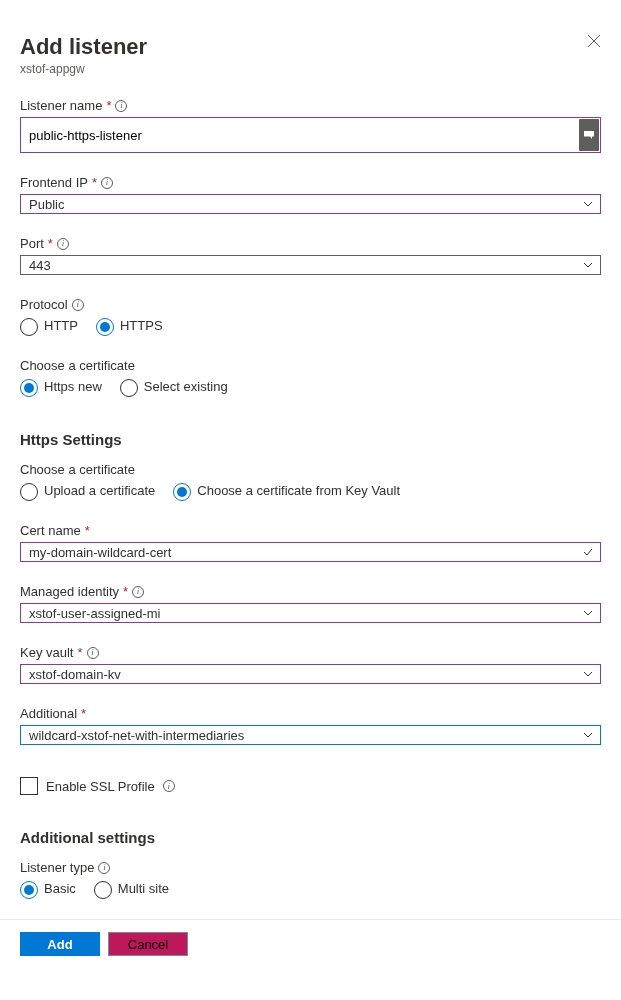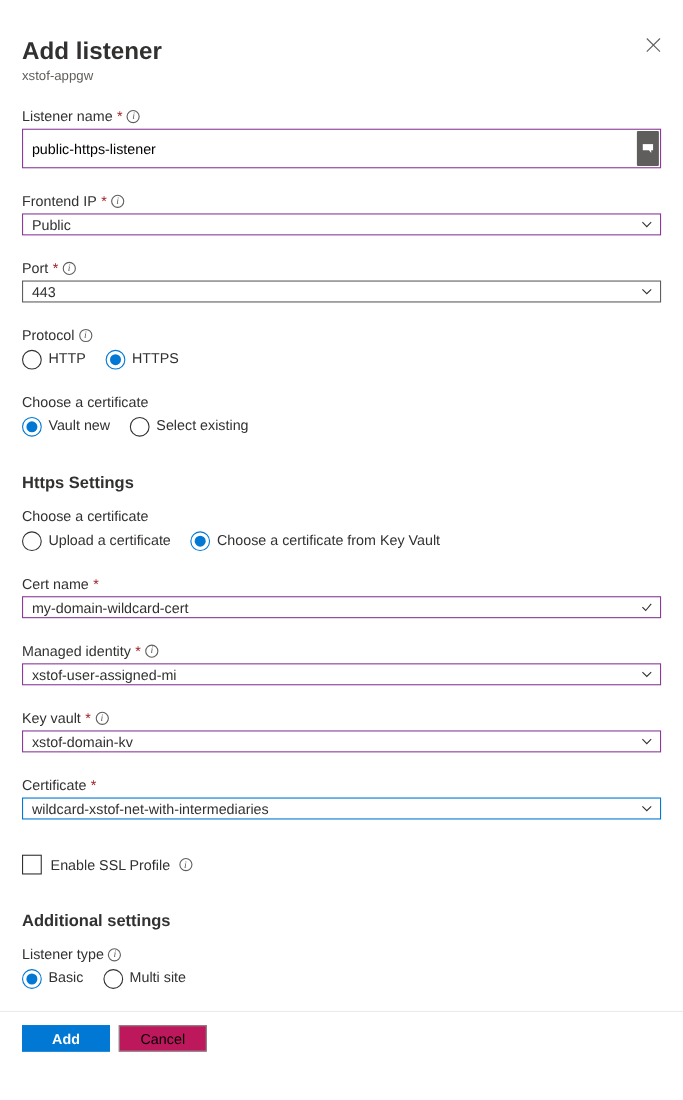--- a/index.html
+++ b/index.html
@@ -164,21 +164,21 @@
     </div>
   </div>
 
   <div class="field">
     <div class="field-label">
       <span>Choose a certificate</span>
     </div>
     <div class="radio-row">
       <div class="radio">
         <div class="radio-circle checked"></div>
-        <span>Vault new</span>
+        <span>Https new</span>
       </div>
       <div class="radio">
         <div class="radio-circle"></div>
         <span>Select existing</span>
       </div>
     </div>
   </div>
 
   <div class="section-heading">Https Settings</div>
 
@@ -240,21 +240,21 @@
       <span class="chevron">
           <svg viewBox="0 0 12 12">
             <polyline points="2,4 6,8 10,4" fill="none" stroke="#323130" stroke-width="1"></polyline>
           </svg>
         </span>
     </div>
   </div>
 
   <div class="field">
     <div class="field-label">
-      <span>Certificate</span>
+      <span>Additional</span>
         <span class="req">*</span>
     </div>
     <div class="select blue">
       <span>wildcard-xstof-net-with-intermediaries</span>
       <span class="chevron">
           <svg viewBox="0 0 12 12">
             <polyline points="2,4 6,8 10,4" fill="none" stroke="#323130" stroke-width="1"></polyline>
           </svg>
         </span>
     </div>

